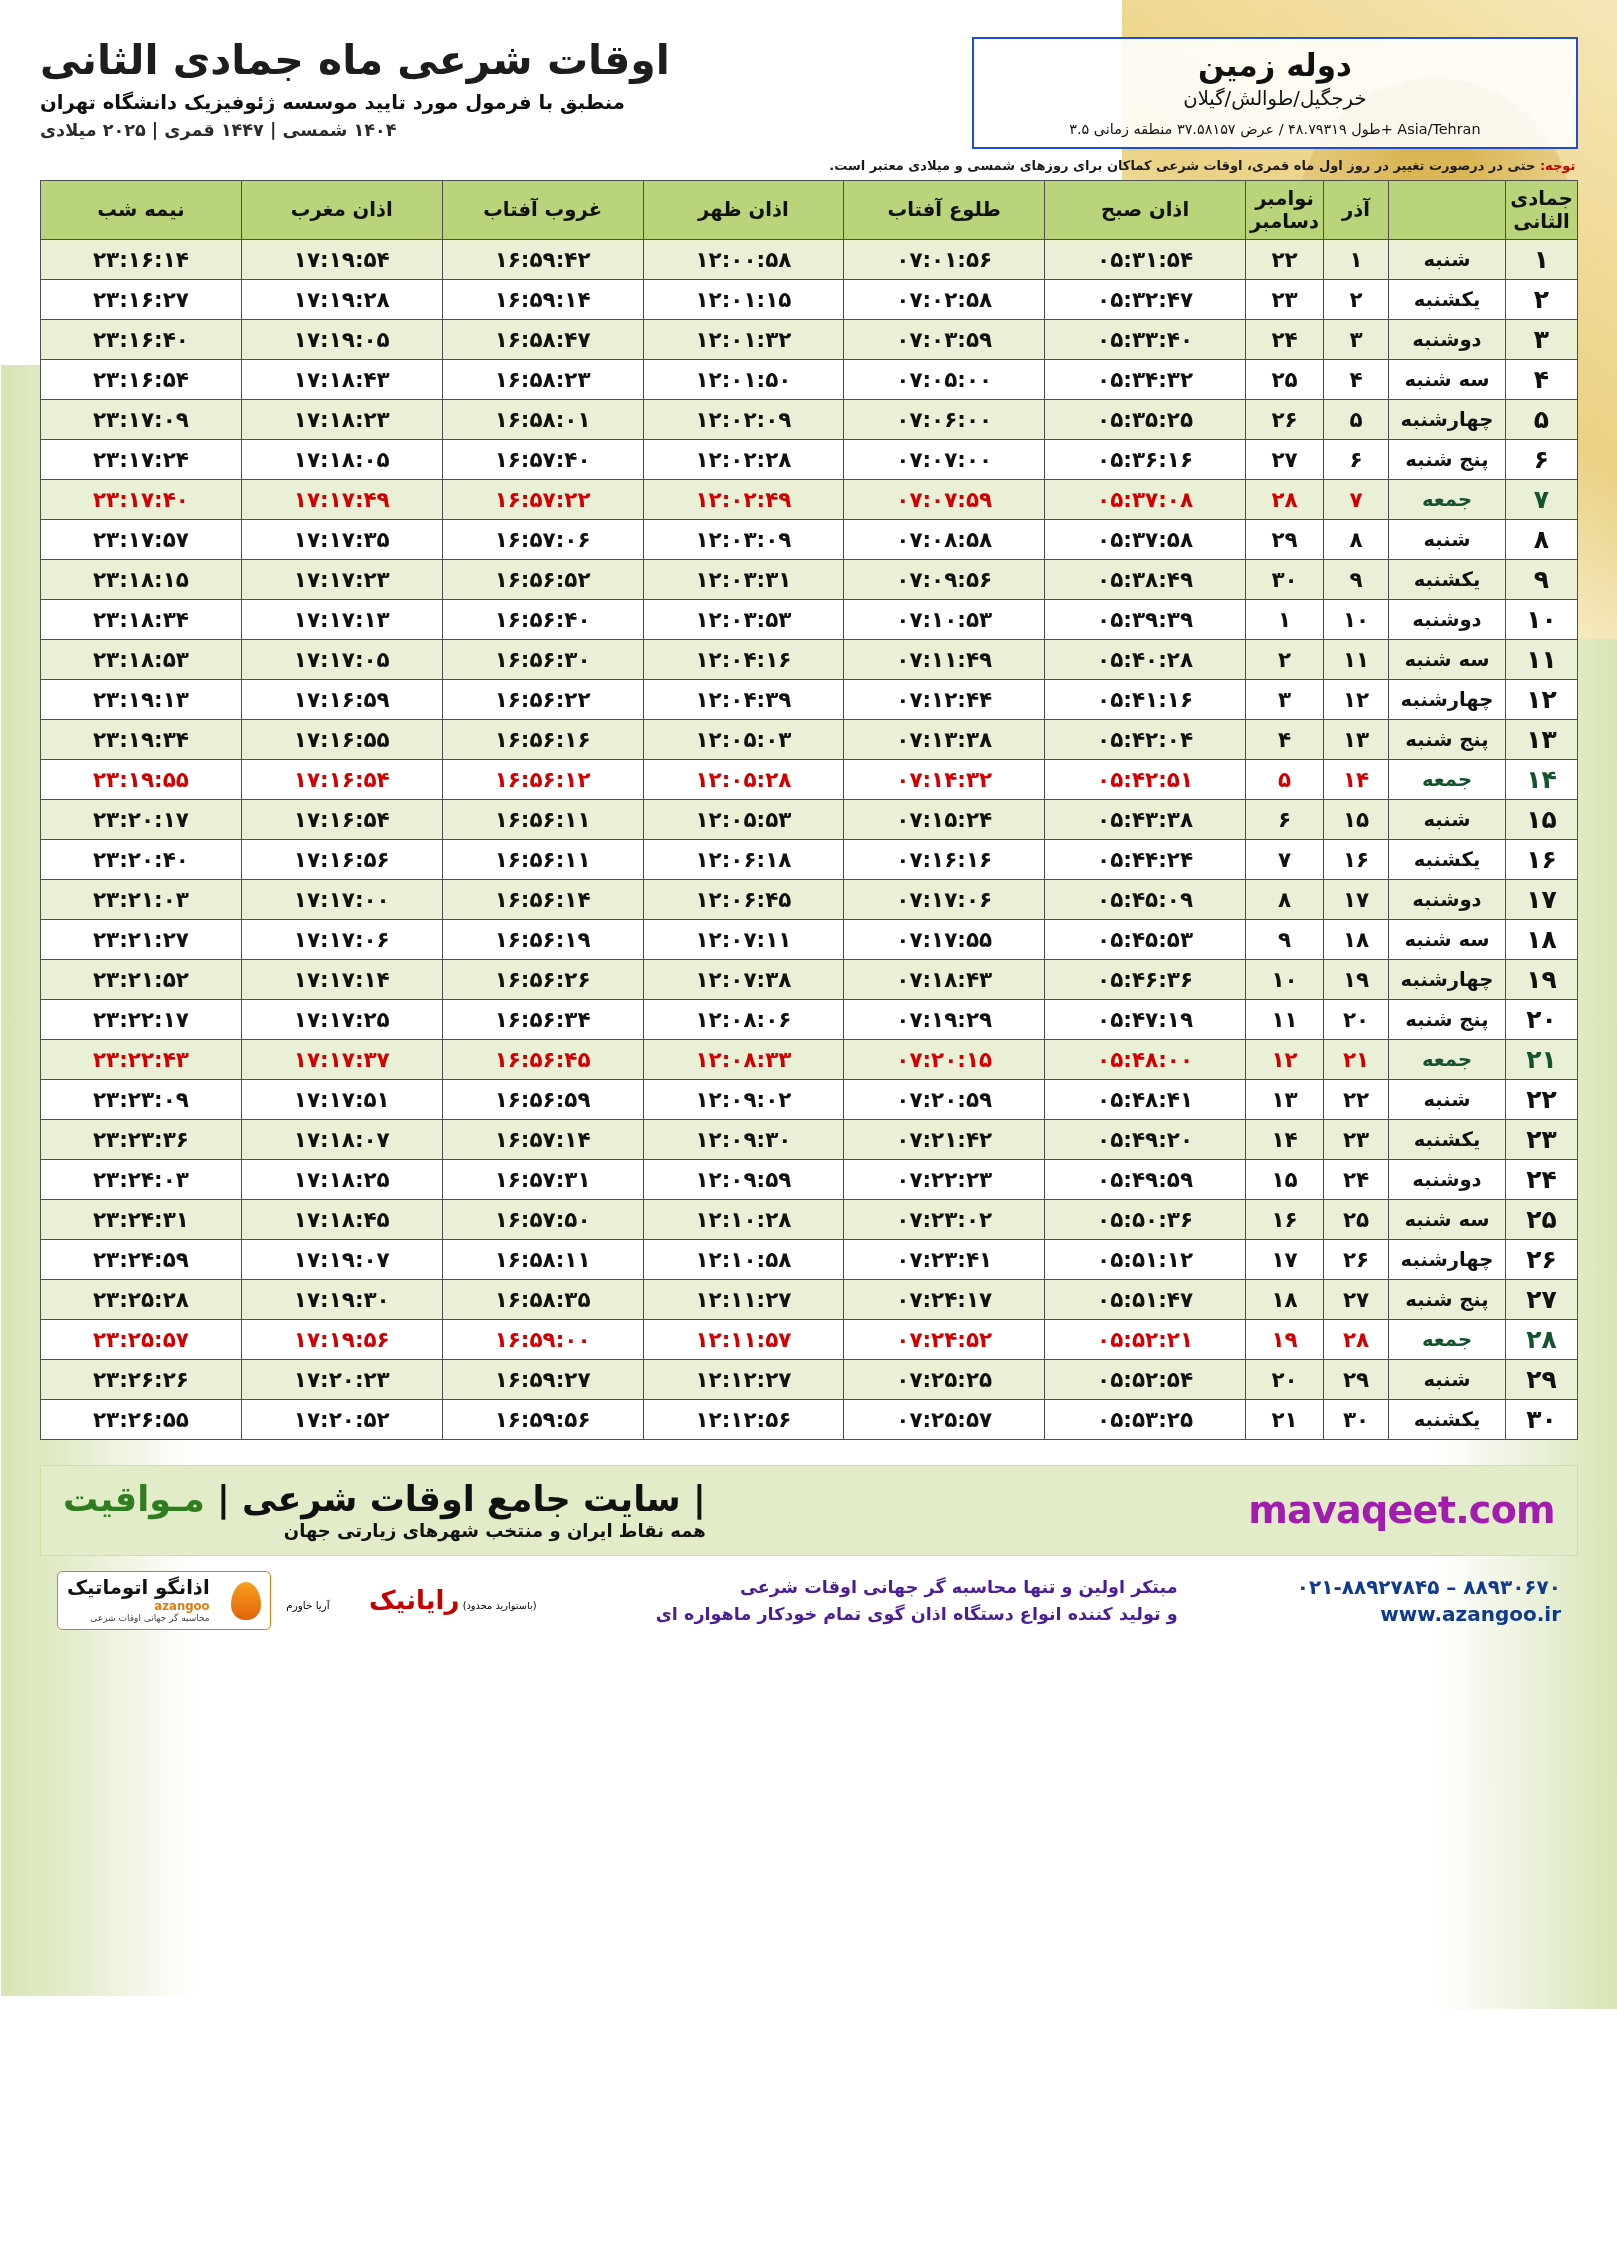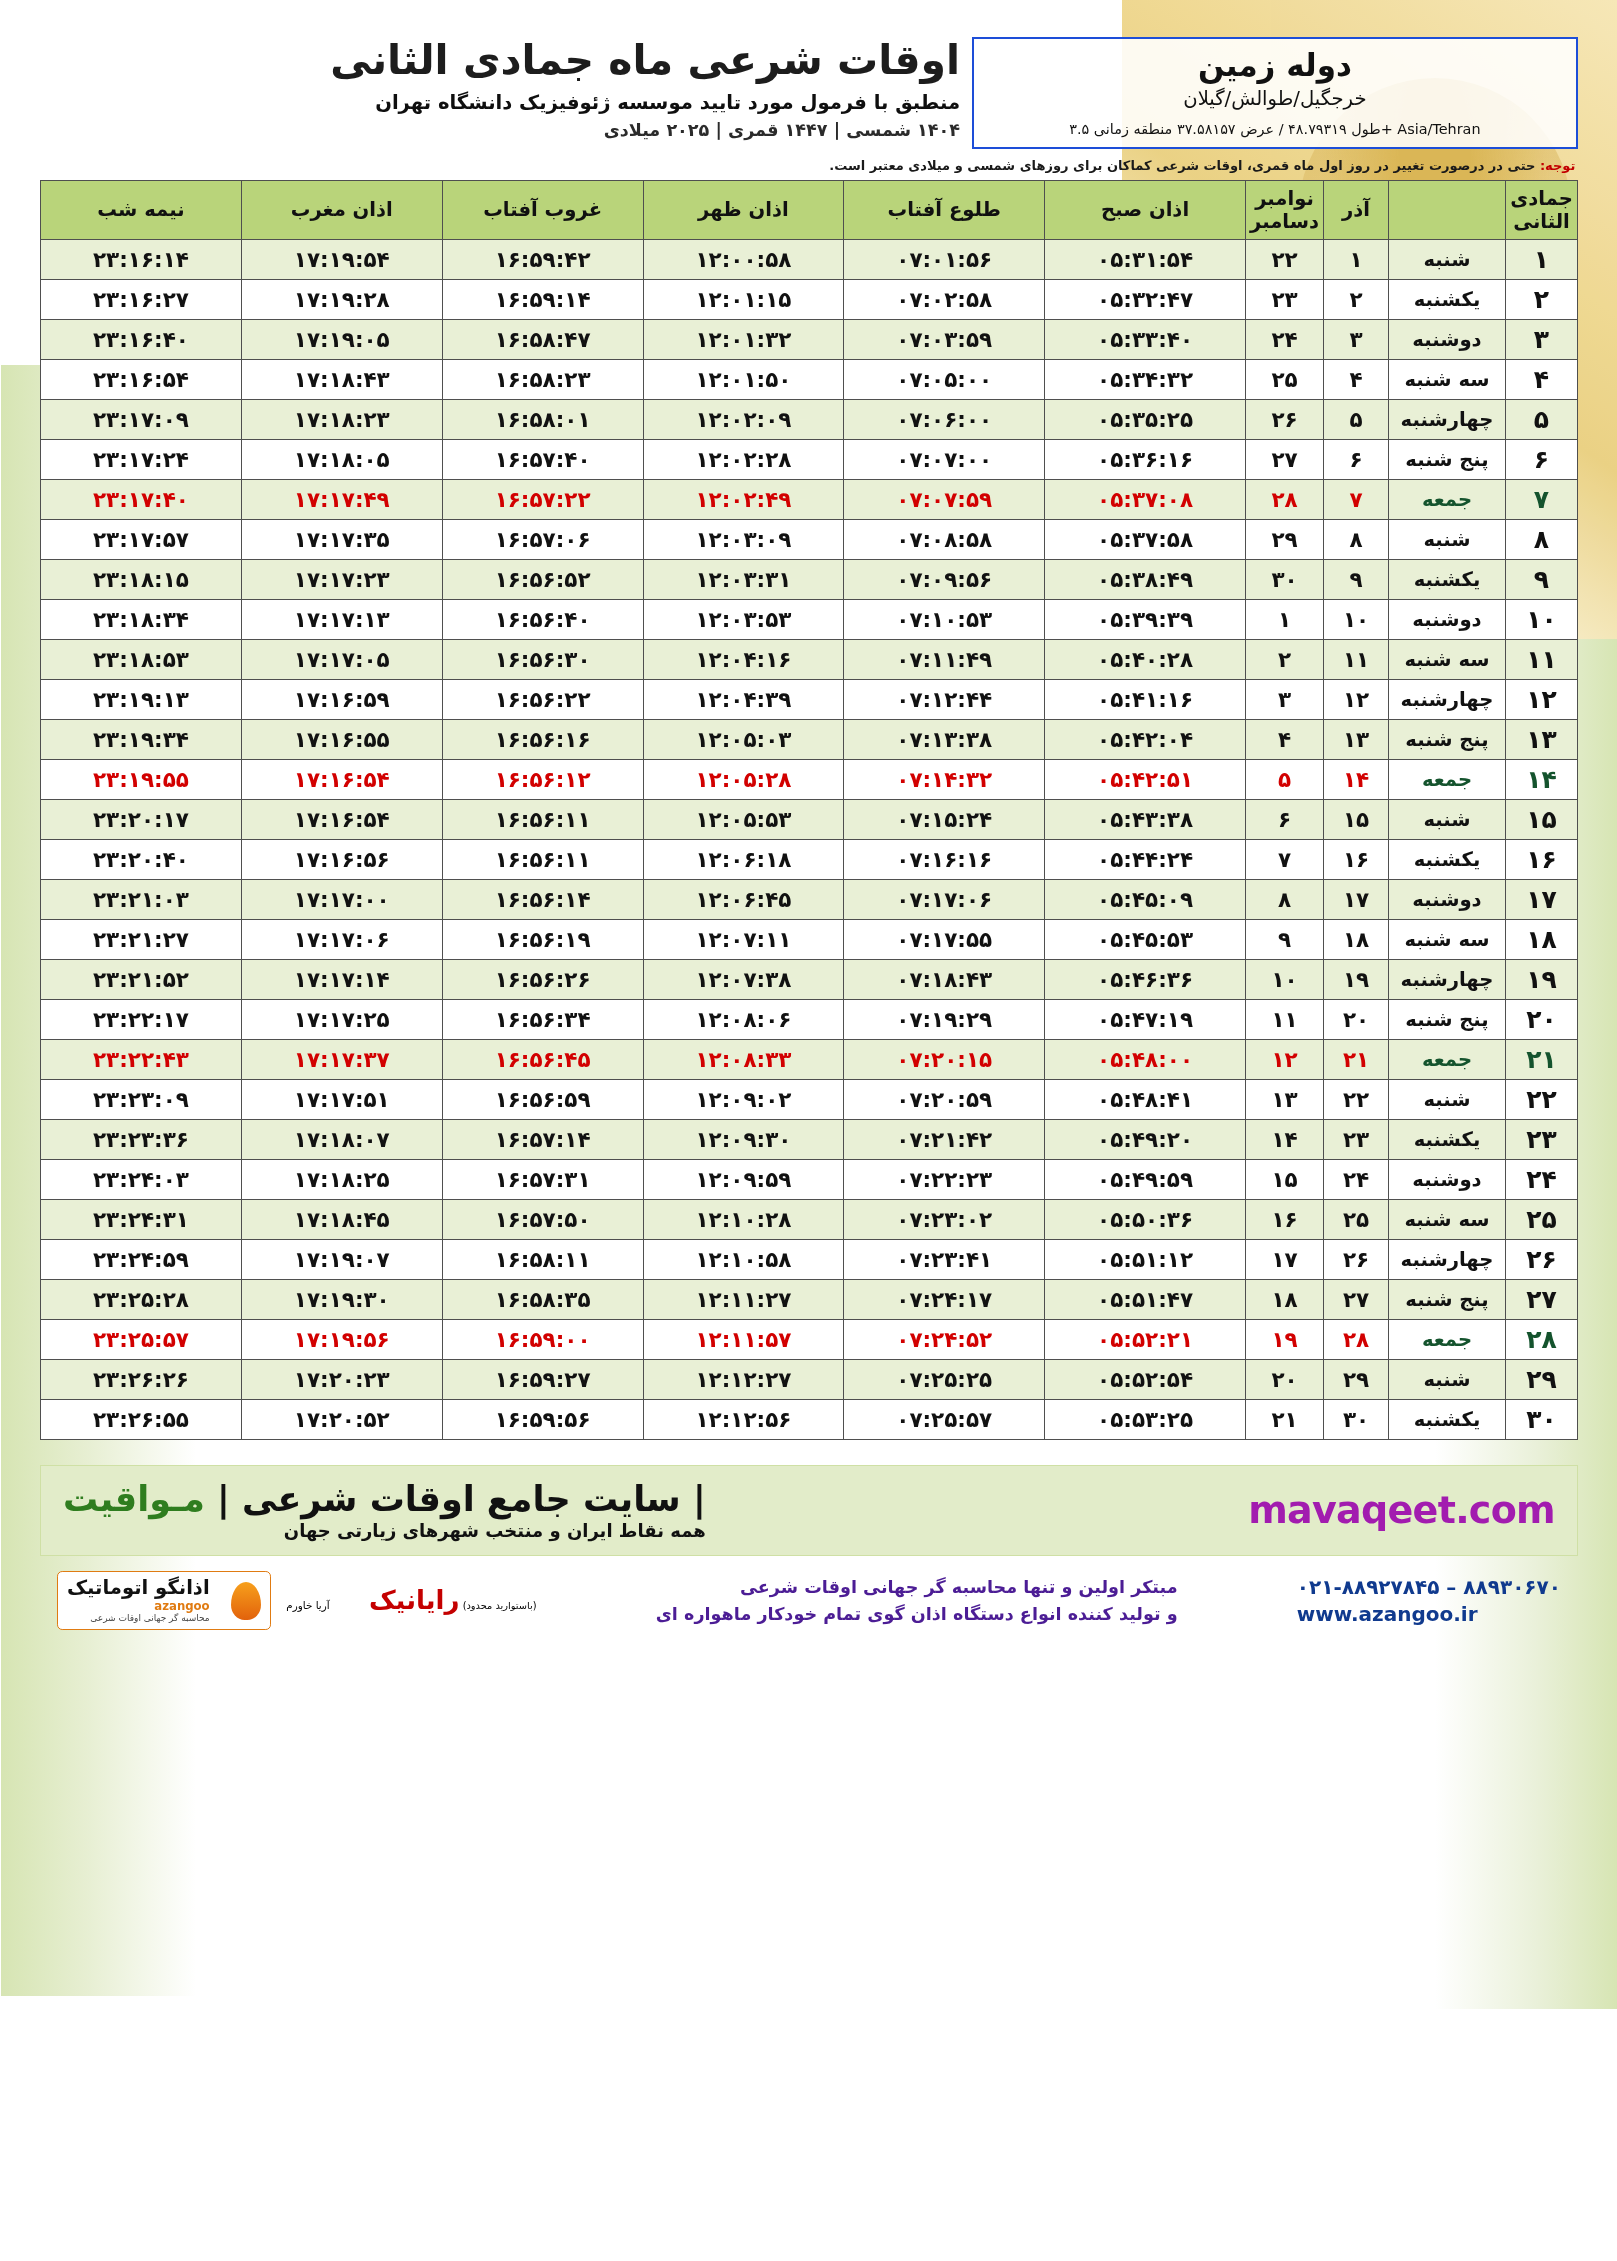--- a/index.html
+++ b/index.html
@@ -34,21 +34,21 @@
   .bg-green-r{
     position:absolute; right:0; top:639px; width:183px; height:1370px;
     background: linear-gradient(270deg, #cfe0a5 0%, #e6eed3 45%, rgba(255,255,255,0) 100%);
     opacity:.85; z-index:0;
   }
   .sheet { position:relative; z-index:2; padding: 0 40px; }
 
   
   .header { display:flex; align-items:flex-start; justify-content:space-between; padding-top:37px; }
 
-  .title-block { text-align:right; padding-right:11.7px; width:933px; }
+  .title-block { text-align:left; padding-right:11.7px; width:933px; }
   .title-main {
     font-size:41px; font-weight:bold; color:#1d1d1d; line-height:1.15;
     letter-spacing:-0.7px;
   }
   .title-sub {
     font-size:19.6px; font-weight:bold; color:#0f0f0f; margin-top:6.5px;
   }
   .title-dates {
     font-size:17.6px; color:#2b2b2b; margin-top:6.5px; font-weight:bold;
   }
@@ -108,21 +108,21 @@
     background:#e2ecc9; border:1.3px solid #cfe0a5;
     display:flex; align-items:center; justify-content:space-between;
     padding:13px 22px; height:91px;
   }
   .f-brand { font-size:38px; font-weight:bold; color:#a21caf; letter-spacing:-0.7px; }
   .f-tag { font-size:19.6px; color:#111; font-weight:bold; text-align:right; }
   .f-tag .big { font-size:35px; font-weight:bold; }
   .f-tag .big .g { color:#2f7d1f; }
 
   .f-bottom { display:flex; align-items:center; justify-content:space-between; padding:15.7px 17px 0; }
-  .f-phone { direction:ltr; text-align:left; font-size:20px; color:#103a8e; font-weight:bold; line-height:1.35; }
+  .f-phone { direction:ltr; text-align:right; font-size:20px; color:#103a8e; font-weight:bold; line-height:1.35; }
   .f-center { text-align:right; font-size:17.6px; color:#4c1d95; font-weight:bold; line-height:1.5; }
   .f-logos { display:flex; align-items:center; gap:15.7px; }
   .logo-box { text-align:center; line-height:1.1; }
   .logo-rayanik { font-size:26px; font-weight:bold; color:#111; }
   .logo-rayanik .r { color:#c40000;margin-left:36px; }
   .logo-azangoo {
     display:flex; align-items:center; gap:21px;
     border:1.3px solid #e07b12; padding:5.2px 9px; border-radius:5.2px; background:#fff;
   }
   .az-flame { width:30px; height:38px; background:linear-gradient(180deg,#f7a01c,#e2620c);

